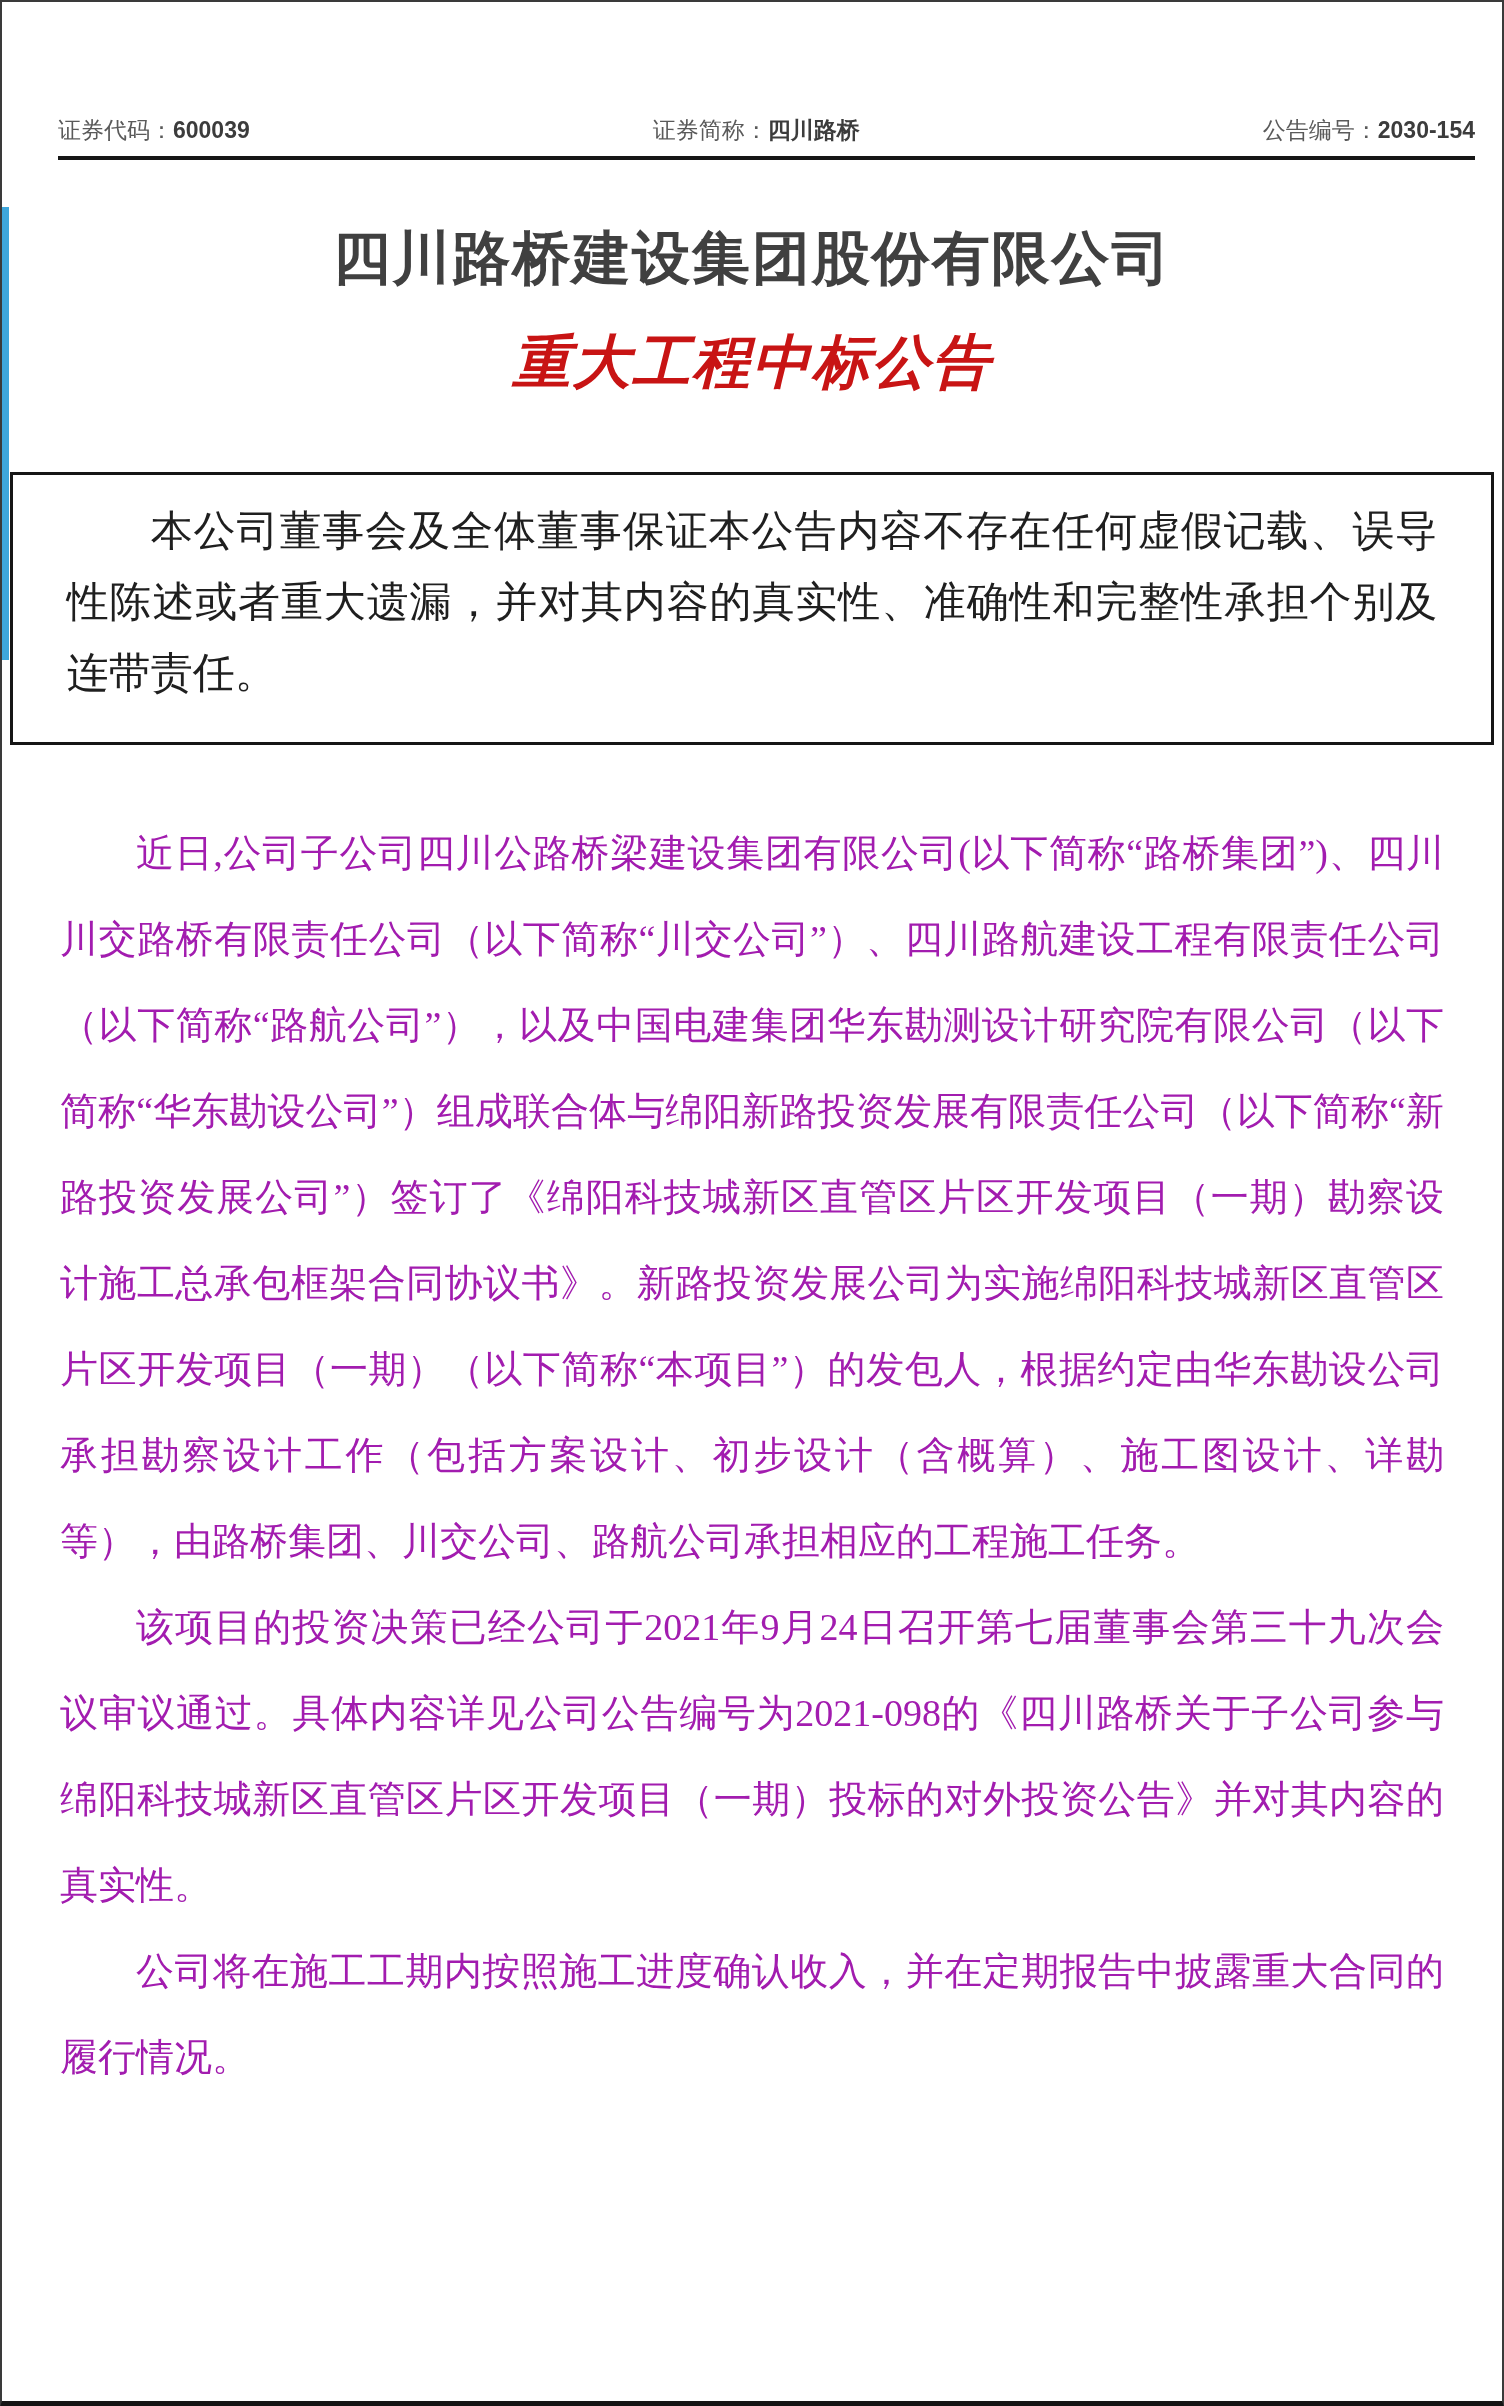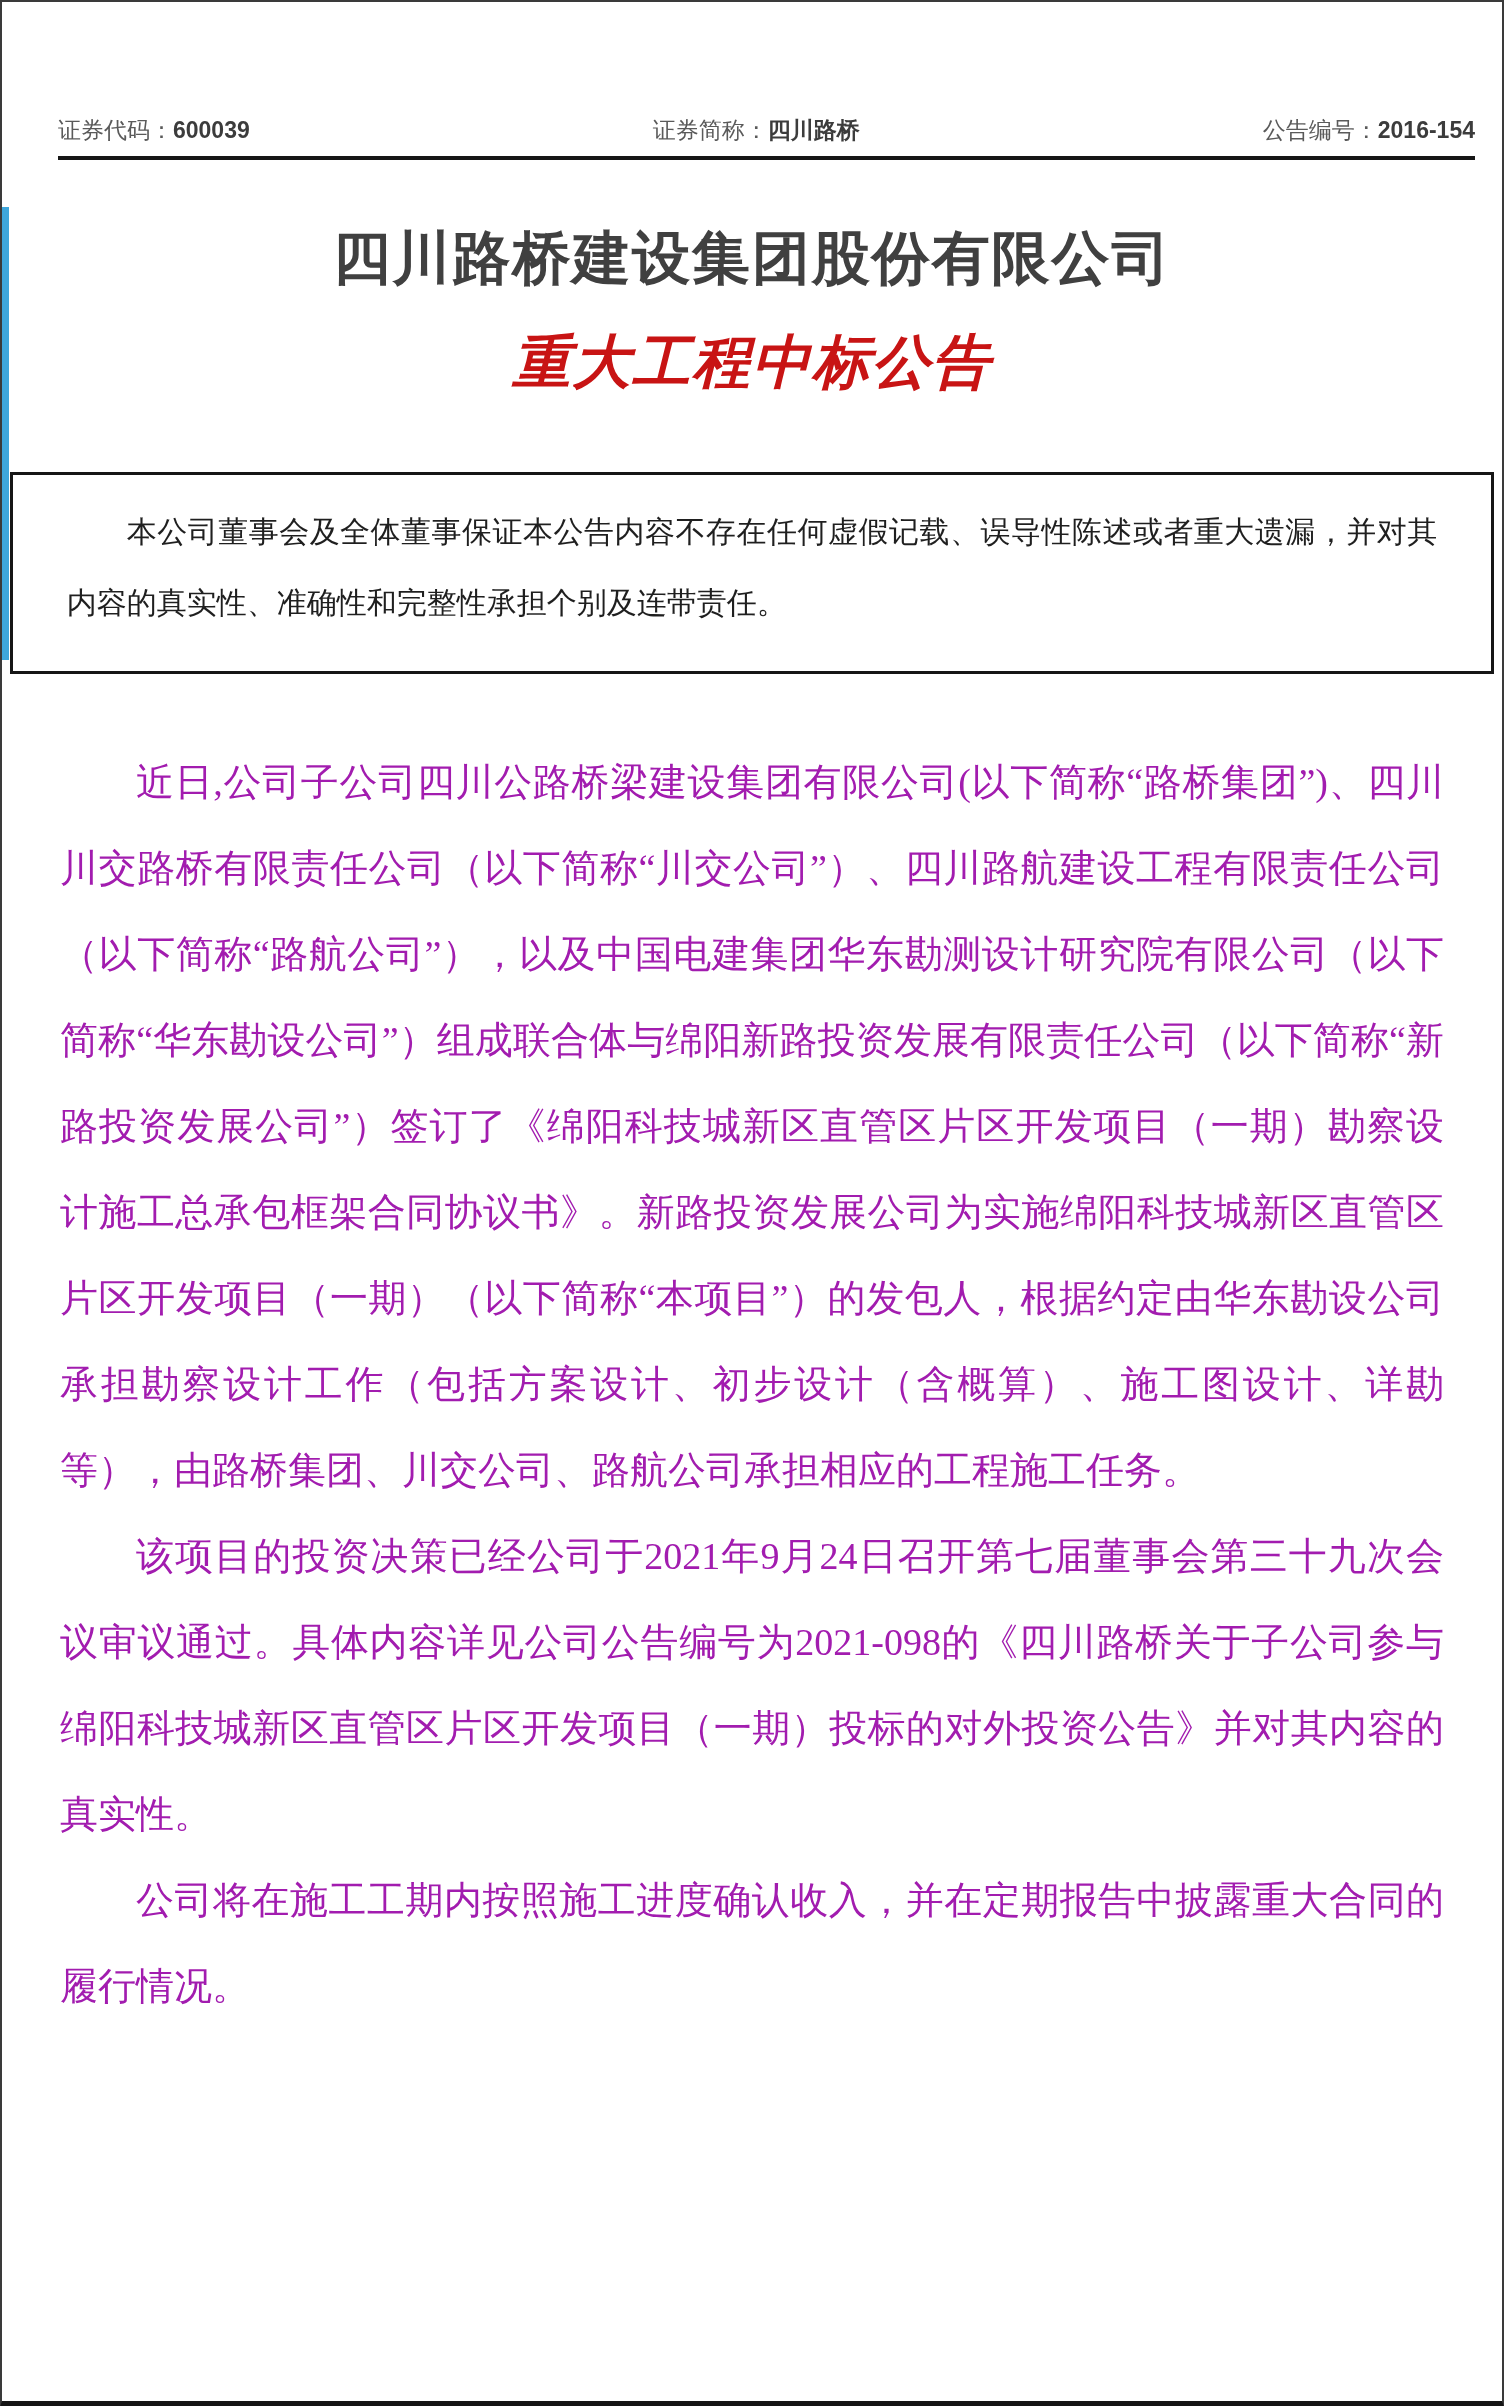--- a/index.html
+++ b/index.html
@@ -56,21 +56,21 @@
     letter-spacing: 1.9px;
     line-height: 1;
   }
   .doc-title.line1 { margin-top: 69px; }
   .doc-title.line2 { margin-top: 46px; font-style: italic; }
   .disclaimer-box {
     box-sizing: border-box;
     margin: 81px 7.7px 0 7.7px;
     border: 3.8px solid #161616;
     padding: 21px 54px 33px 54px;
-    font-size: 30px;
+    font-size: 42px;
     line-height: 71px;
     text-align: justify;
     text-indent: 2em;
     color: #1f1f1f;
   }
   .body-text {
     margin: 65px 58px 0 58px;
     font-size: 38px;
     line-height: 86px;
     text-align: justify;
@@ -85,21 +85,21 @@
 </head>
 <body>
 
 <div class="page">
 
   <div class="left-scroll-indicator"></div>
 
   <div class="header-row">
     <span class="header-item"><span>证券代码：</span><span class="hv">600039</span></span>
     <span class="header-item"><span>证券简称：</span><span class="hv">四川路桥</span></span>
-    <span class="header-item"><span>公告编号：</span><span class="hv">2016-154</span></span>
+    <span class="header-item"><span>公告编号：</span><span class="hv">2030-154</span></span>
   </div>
 
   <div class="header-rule"></div>
 
   <div class="doc-title line1" style="color: #404040;">四川路桥建设集团股份有限公司</div>
   <div class="doc-title line2" style="color: rgb(200, 20, 20);">重大工程中标公告</div>
 
   <div class="disclaimer-box">
     <span>本公司董事会及全体董事保证本公告内容不存在任何虚假记载、误导性陈述或者重大遗漏，并对其内容的真实性、准确性和完整性承担个别及连带责任。</span>
   </div>

